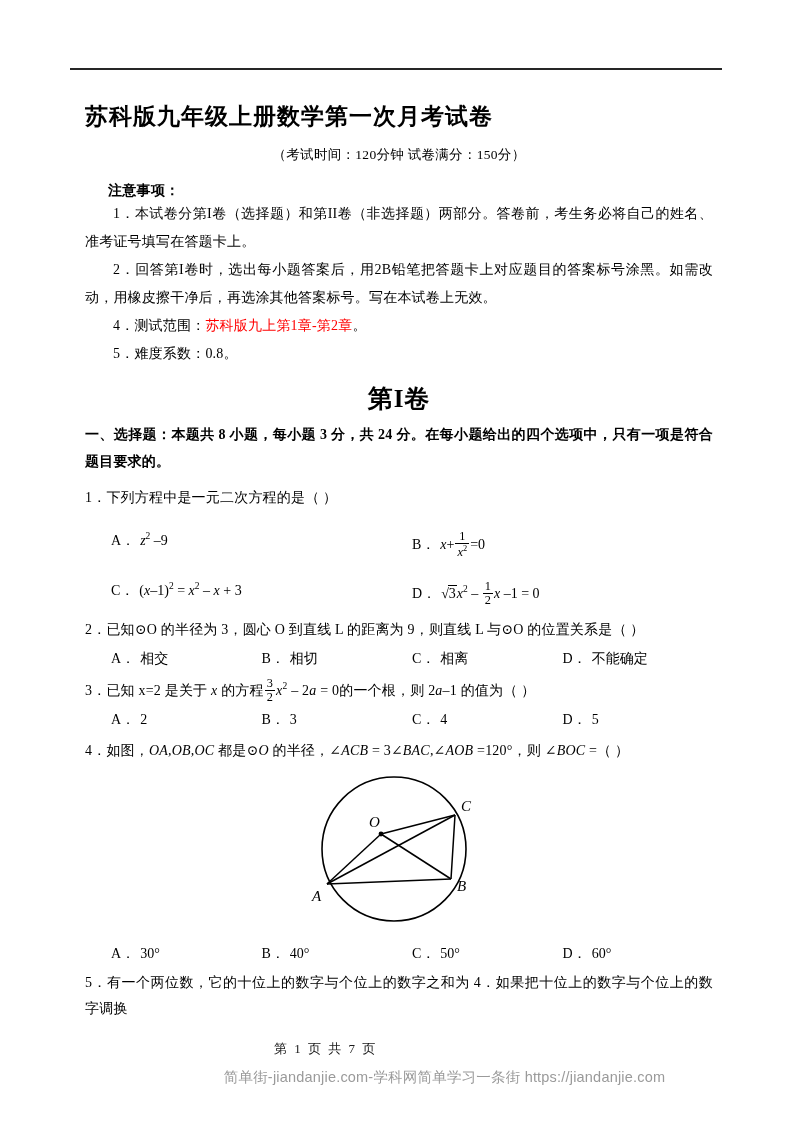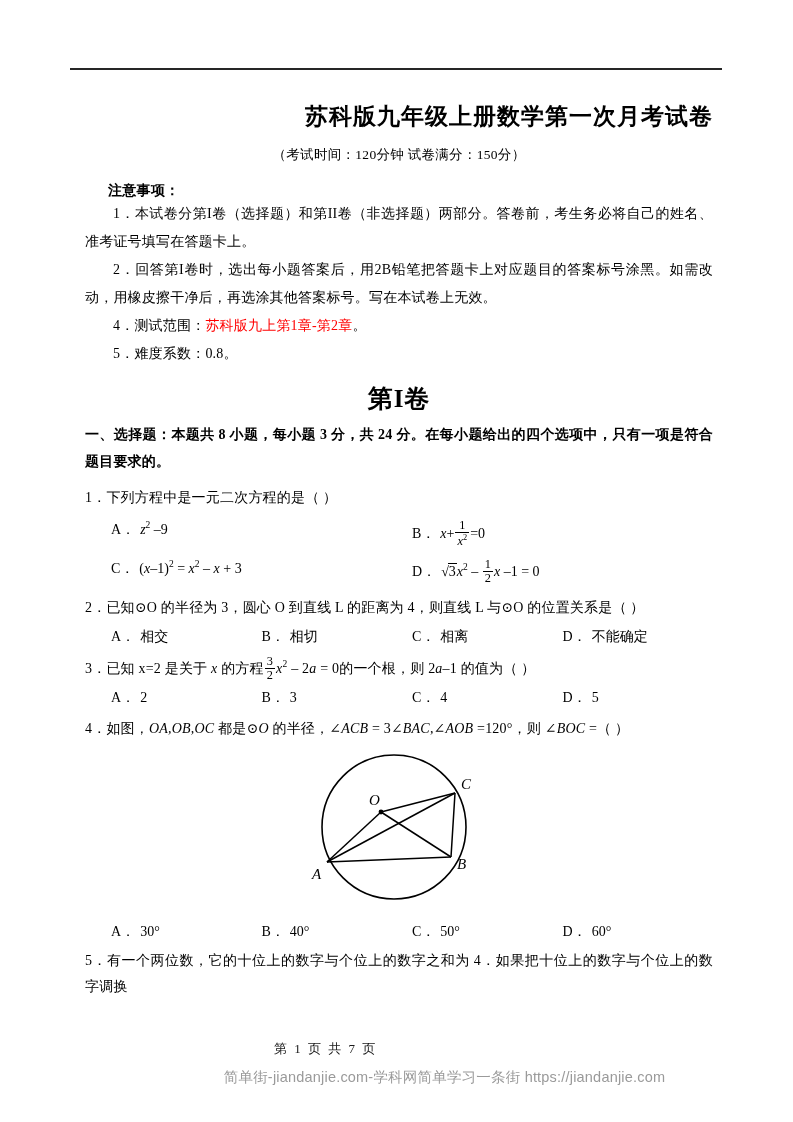--- a/index.html
+++ b/index.html
@@ -29,21 +29,21 @@
     height: 0;
     border-top: 2px solid #262626;
   }
   .content {
     position: absolute;
     left: 85px;
     top: 95px;
     width: 628px;
   }
   .doc-title {
-    text-align: right;
+    text-align: left;
     font-size: 23px;
     font-weight: bold;
     letter-spacing: 1px;
     margin: 0;
     padding-top: 6px;
     font-family: "Liberation Serif", "DejaVu Serif", serif;
   }
   .doc-subtitle {
     text-align: center;
     font-size: 13.5px;
@@ -90,21 +90,21 @@
     text-align: justify;
     letter-spacing: 0.2px;
   }
   .q5 { margin-top: 7px; }
   .opts {
     display: flex;
     font-size: 14px;
     margin-top: 6px;
     padding-left: 26px;
   }
-  .opts.tall { margin-top: 9px; }
+  .opts.tall { margin-top: 20px; }
   .opt {
     flex: 0 0 25%;
     white-space: nowrap;
   }
   .opt-wide { flex: 0 0 50%; }
   .opt-lbl { margin-right: 5px; }
   i.v { font-style: italic; font-family: "Liberation Serif", serif; }
 
   
   .m { font-family: "Liberation Serif", "DejaVu Serif", serif; white-space: nowrap; }
@@ -193,21 +193,21 @@
     </div>
     <div class="opts tall">
       <div class="opt opt-wide">
         <span class="opt-lbl">C．</span><span class="m">(<i>x</i>–1)<sup class="n">2</sup> = <i>x</i><sup class="n">2</sup> – <i>x</i> + 3</span>
       </div>
       <div class="opt opt-wide">
         <span class="opt-lbl">D．</span><span class="m">√<span class="sqrt">3</span><i>x</i><sup class="n">2</sup> – <span class="frac"><span class="num">1</span><span class="den">2</span></span><i>x</i> –1 = 0</span>
       </div>
     </div>
 
-    <div class="question"><span>2．</span><span>已知⊙O 的半径为 3，圆心 O 到直线 L 的距离为 4，则直线 L 与⊙O 的位置关系是（      ）</span></div>
+    <div class="question"><span>2．</span><span>已知⊙O 的半径为 3，圆心 O 到直线 L 的距离为 9，则直线 L 与⊙O 的位置关系是（      ）</span></div>
     <div class="opts">
       <div class="opt"><span class="opt-lbl">A．</span><span>相交</span></div>
       <div class="opt"><span class="opt-lbl">B．</span><span>相切</span></div>
       <div class="opt"><span class="opt-lbl">C．</span><span>相离</span></div>
       <div class="opt"><span class="opt-lbl">D．</span><span>不能确定</span></div>
     </div>
 
     <div class="question"><span>3．</span>已知 x=2 是关于 <i class="v">x</i> 的方程<span class="m"><span class="frac"><span class="num">3</span><span class="den">2</span></span><i>x</i><sup class="n">2</sup> – 2<i>a</i> = 0</span>的一个根，则 <span class="m">2<i>a</i>–1</span> 的值为（   ）</div>
     <div class="opts">
       <div class="opt"><span class="opt-lbl">A．</span><span>2</span></div>

